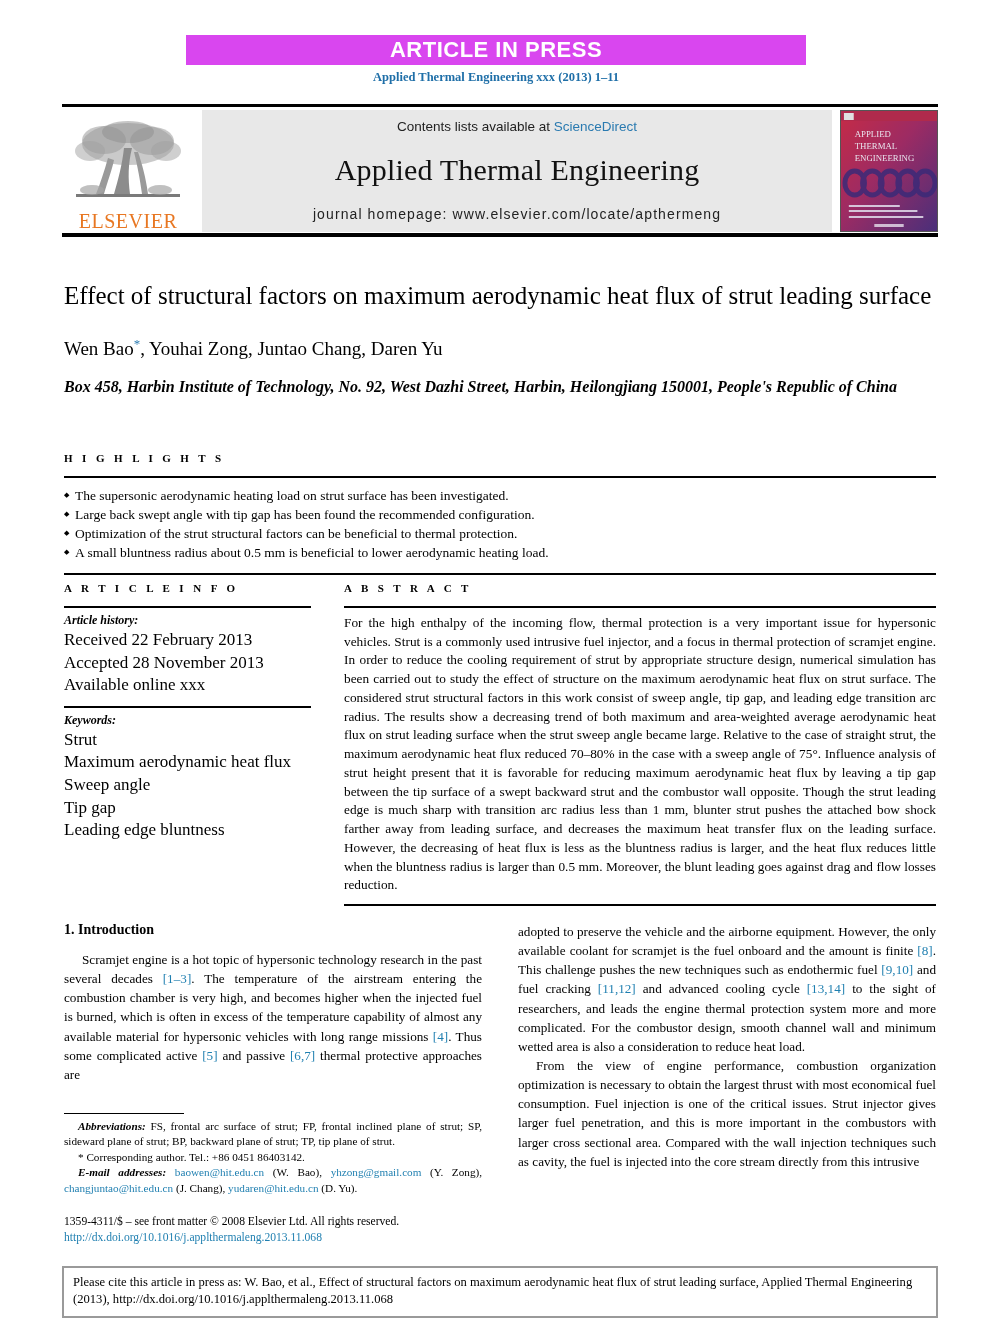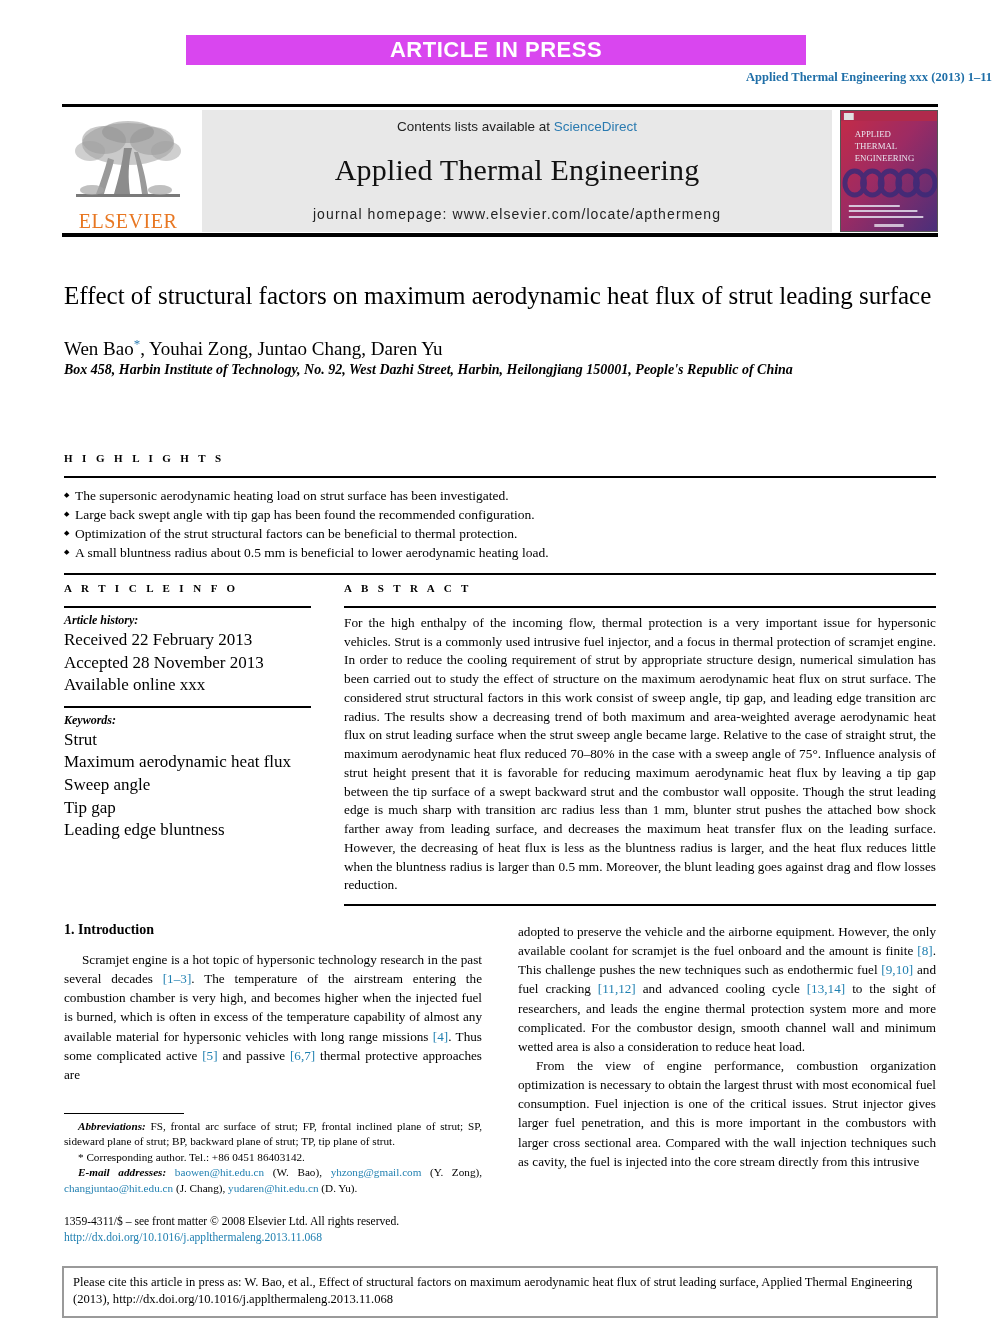--- a/index.html
+++ b/index.html
@@ -42,21 +42,21 @@
     letter-spacing: 0.5px;
     color: #ffffff;
   }
 
   
   .running-head {
     position: absolute;
     left: 0;
     top: 70px;
     width: 992px;
-    text-align: right;
+    text-align: center;
     font-family: "Liberation Serif", serif;
     font-weight: bold;
     font-size: 12.5px;
     color: #1f6fa8;
   }
 
   
   .masthead {
     position: absolute;
     left: 62px;
@@ -154,22 +154,22 @@
     font-family: "Liberation Serif", serif;
     font-size: 19px;
     margin-top: 24px;
     color: #000;
   }
   .authors sup { color: #2a7ab0; font-size: 13px; }
   .affiliation {
     font-family: "Liberation Serif", serif;
     font-style: italic;
     font-weight: bold;
-    font-size: 14px;
-    margin-top: 2px;
+    font-size: 16px;
+    margin-top: 18px;
     color: #000;
   }
 
   
   .sec-tag {
     font-family: "Liberation Serif", serif;
     font-weight: bold;
     font-size: 11px;
     letter-spacing: 3.4px;
     color: #000;

